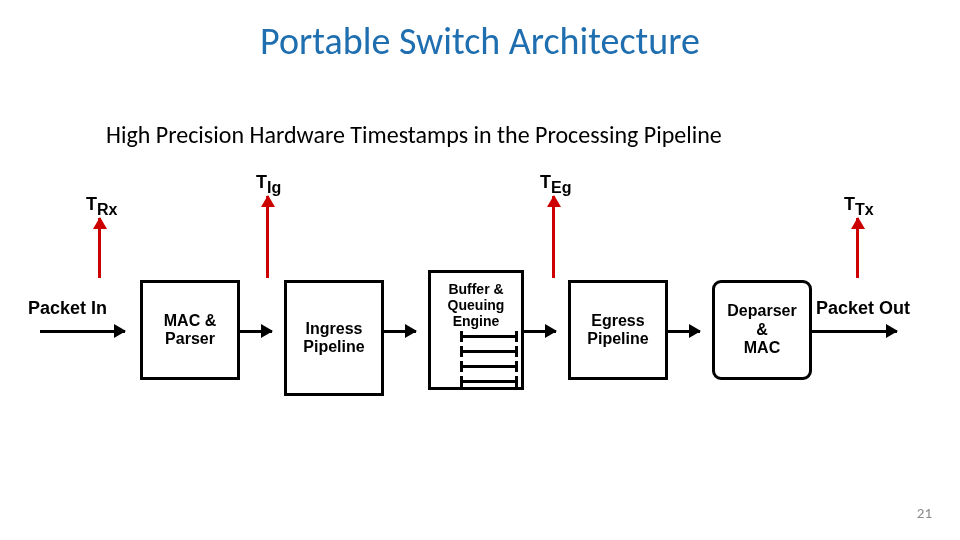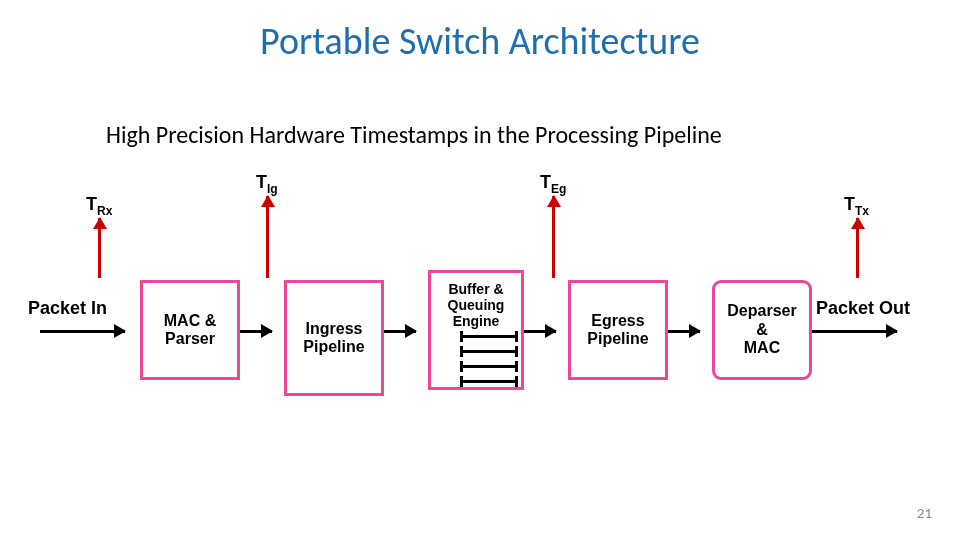--- a/index.html
+++ b/index.html
@@ -1,29 +1,29 @@
 <!DOCTYPE html>
 <html><head>
 <meta charset="utf-8">
 <style>
   * { box-sizing: border-box; margin: 0; padding: 0; }
   html, body { width: 960px; height: 540px; font-family: Calibri, Arial, sans-serif; background: #fff; }
   .slide { position: relative; width: 960px; height: 540px; }
   .title { position: absolute; top: 18px; left: 0; right: 0; text-align: center; font-size: 38px; color: #1f6fb0; font-weight: 400; }
   .subtitle { position: absolute; top: 120px; left: 90px; font-size: 24px; color: #000; margin-left: 16px; }
   .diagram { position: absolute; top: 180px; left: 60px; width: 840px; height: 240px; }
-  .block { position: absolute; border: 3px solid #ec4899; background: #fff; display: flex; align-items: center; justify-content: center; text-align: center; font-family: Arial, sans-serif; font-weight: 700; line-height: 1.15; }
+  .block { position: absolute; border: 3px solid #000000; background: #fff; display: flex; align-items: center; justify-content: center; text-align: center; font-family: Arial, sans-serif; font-weight: 700; line-height: 1.15; }
   .block.small { font-size: 14px; }
   .block.med  { font-size: 16px; }
   .hconn { position: absolute; height: 3px; background: #000; }
   .hconn::after { content: ""; position: absolute; right: -1px; top: -6px; border-left: 12px solid #000; border-top: 7.5px solid transparent; border-bottom: 7.5px solid transparent; }
   .redarrow { position: absolute; width: 3px; background: #c00; }
   .redarrow::after { content: ""; position: absolute; left: -5.5px; top: -1px; border-bottom: 12px solid #c00; border-left: 7px solid transparent; border-right: 7px solid transparent; }
   .tslabel { position: absolute; font-family: Arial, sans-serif; font-weight: 700; color: #000; font-size: 18px; white-space: nowrap; }
-  .tslabel sub { font-size: 12px; vertical-align: sub; }
+  .tslabel sub { font-size: 16px; vertical-align: sub; }
   .iolabel { position: absolute; font-family: Arial, sans-serif; font-weight: 700; font-size: 18px; color: #000; white-space: nowrap; }
   .buf-line { position: absolute; height: 3px; background: #000; }
   .buf-line::before, .buf-line::after { content: ""; position: absolute; width: 3px; height: 11px; background: #000; top: -4px; }
   .buf-line::before { left: 0; }
   .buf-line::after  { right: 0; }
   .pagenum { position: absolute; right: 28px; bottom: 18px; font-size: 15px; color: #8a8a8a; font-family: Calibri, Arial, sans-serif; }
 </style>
 </head>
 <body>
 

